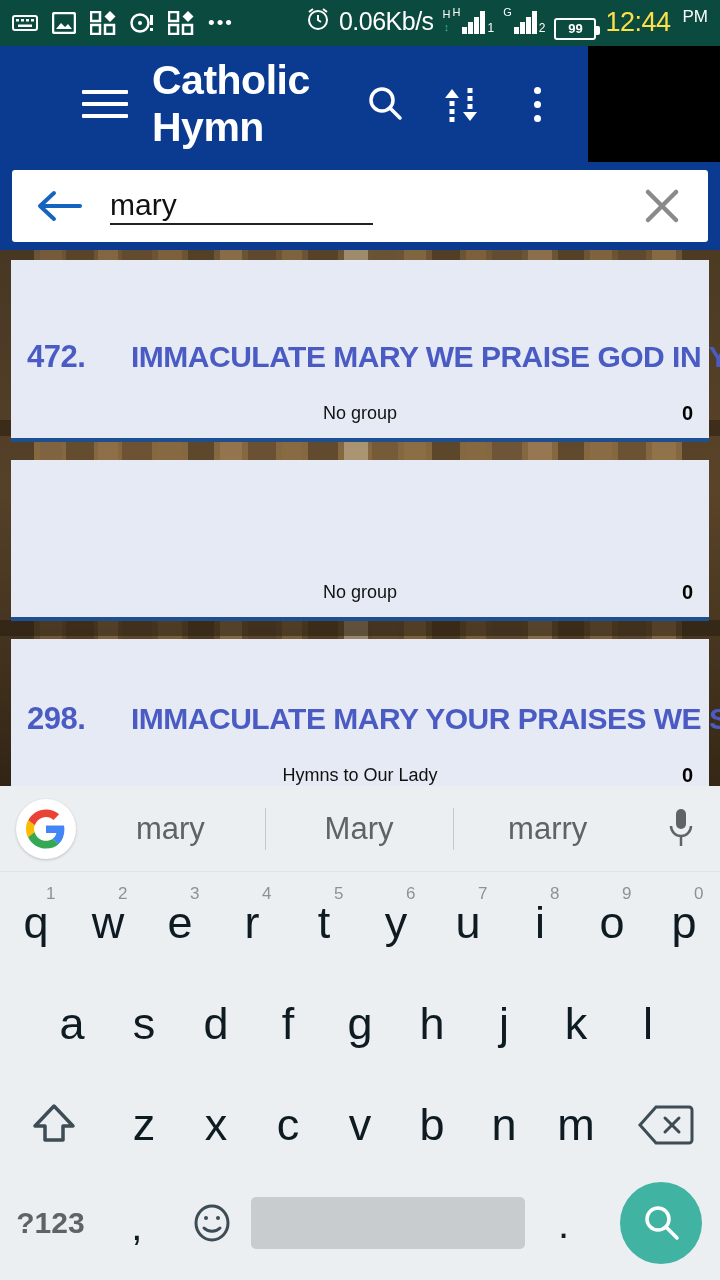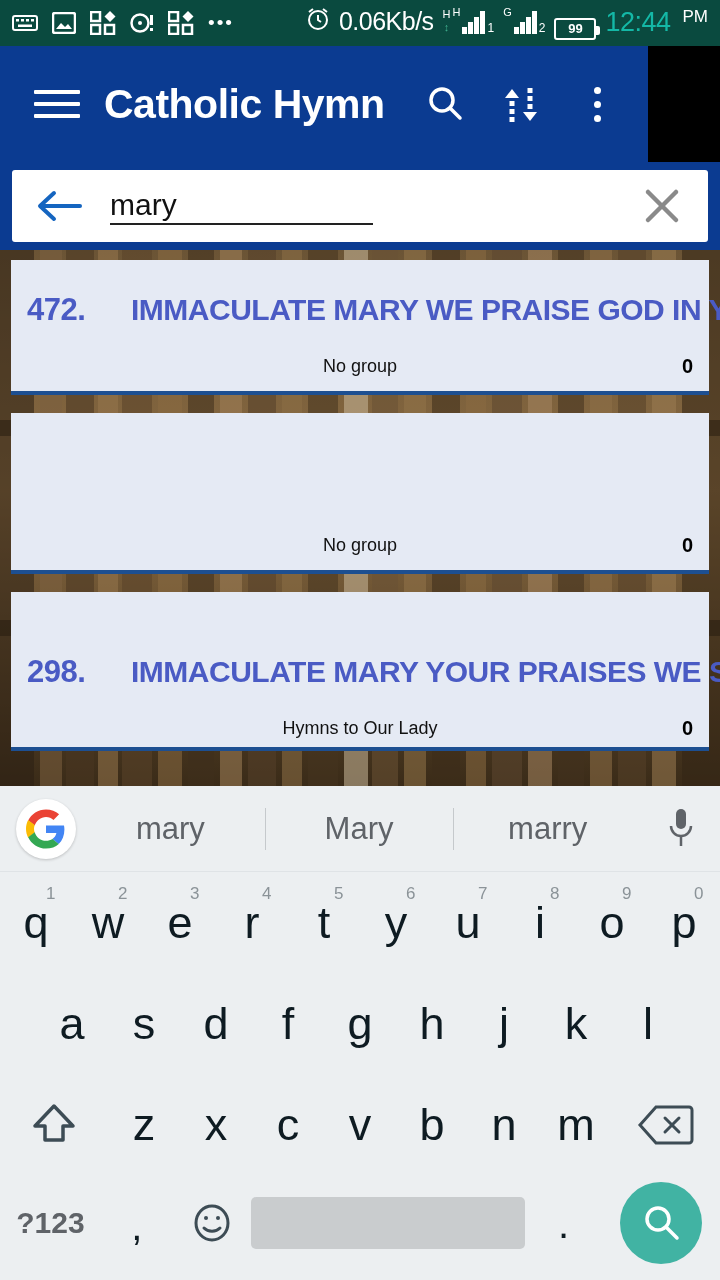--- a/index.html
+++ b/index.html
@@ -16,21 +16,21 @@
     position:absolute; top:0; left:0; width:720px; height:46px;
     background:#0a4a3f;
     display:flex; align-items:center; justify-content:space-between;
     padding:0 12px;
   }
   .sb-left{ display:flex; align-items:center; gap:14px; }
   .sb-right{ display:flex; align-items:flex-start; gap:9px; }
   .sb-ico{ display:block; }
   .sb-dots{ color:#fff; font-size:19px; letter-spacing:2px; line-height:10px; }
   .sb-speed{ color:#fff; font-size:25px; font-weight:400; letter-spacing:-0.5px;}
-  .sb-time{ color:#14b8a6; font-size:27px; letter-spacing:-0.5px;}
+  .sb-time{ color:#fde047; font-size:27px; letter-spacing:-0.5px;}
   .sb-ampm{ color:#fff; font-size:17px; margin-left:3px;}
   .batt{
     position:relative; width:42px; height:22px;
     border:2px solid #fff; border-radius:3px;
     display:flex; align-items:center; justify-content:center;margin-top:11px;
   }
   .batt:after{ content:""; position:absolute; right:-6px; top:6px; width:4px; height:9px; background:#fff; border-radius:0 2px 2px 0;}
   .batt span{ color:#fff; font-size:13px; font-weight:bold; }
   .sig{ display:flex; align-items:flex-end; gap:1px; }
   .sig i{ display:block; width:5px; background:#fff; }
@@ -38,23 +38,23 @@
   .sig i:nth-child(2){height:12px}
   .sig i:nth-child(3){height:17px}
   .sig i:nth-child(4){height:23px}
   .simwrap{ display:flex; align-items:flex-end; gap:2px; }
   .simlab{ color:#fff; font-size:11px; line-height:1; margin-bottom:12px;}
   .simnum{ color:#fff; font-size:12px; line-height:1;}
   .updown{ color:#3fae8e; font-size:11px; line-height:1; margin-bottom:1px;}
 
   
   .appbar{
-    position:absolute; top:46px; left:0; width:648px; height:116px;
+    position:absolute; top:46px; left:0; width:588px; height:116px;
     background:#0b3b91;
-    display:flex; align-items:center;
+    display:flex; align-items:center;padding-left:48px;
   }
   .hamburger{ width:78px; display:flex; flex-direction:column; gap:8px; align-items:center; margin-left:18px;}
   .hamburger i{ display:block; width:46px; height:4px; background:#fff; border-radius:1px;}
   .app-title{ color:#fff; font-size:41px; font-weight:bold; margin-left:8px; flex:1; letter-spacing:-0.5px;}
   .appbar-actions{ display:flex; align-items:center; gap:10px; padding-right:18px;}
   .act{ width:66px; height:66px; display:flex; align-items:center; justify-content:center;}
   .kebab{ display:flex; flex-direction:column; gap:7px; }
   .kebab i{ width:7px; height:7px; border-radius:50%; background:#fff; display:block;}
 
   
@@ -313,21 +313,21 @@
         <rect x="618" y="0" width="28" height="536" fill="#564129"></rect>
         <rect x="652" y="0" width="24" height="536" fill="#9b7c52"></rect>
         <rect x="682" y="0" width="38" height="536" fill="#332515"></rect>
       </g>
       <rect x="0" y="170" width="720" height="16" fill="#241a0e" opacity="0.5"></rect>
       <rect x="0" y="370" width="720" height="16" fill="#241a0e" opacity="0.5"></rect>
     </svg>
 
     <div style="position:relative;padding-top:10px;">
 
-      <div class="card" style="padding-top:32px;padding-bottom:8px;">
+      <div class="card" style="padding-top:79px;padding-bottom:8px;">
         <div class="card-main">
           <div class="card-num">472.</div>
           <div class="card-title">IMMACULATE MARY WE PRAISE GOD IN YOU.</div>
         </div>
         <div class="card-foot" style="margin-top:28px;margin-bottom:6px;">
           <span class="card-group">No group</span>
           <span class="card-count">0</span>
         </div>
       </div>
 

